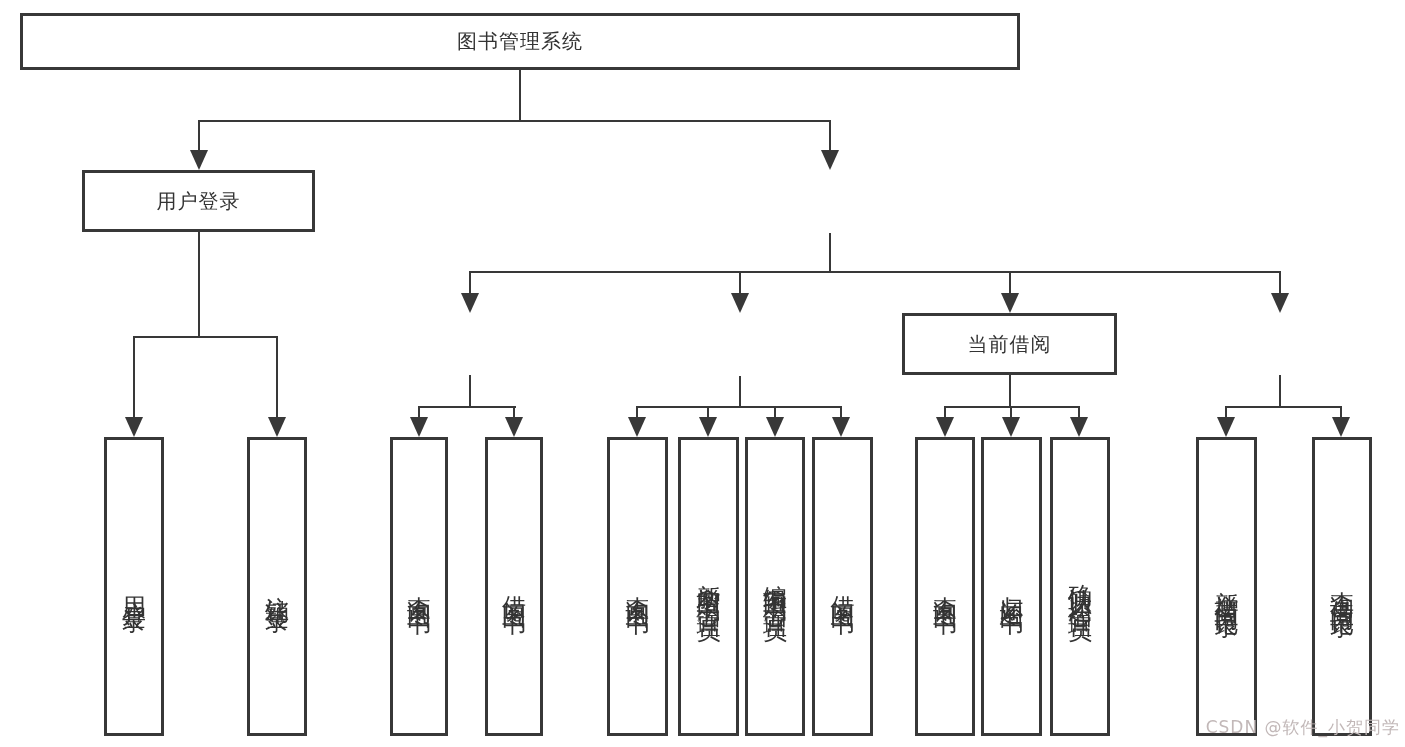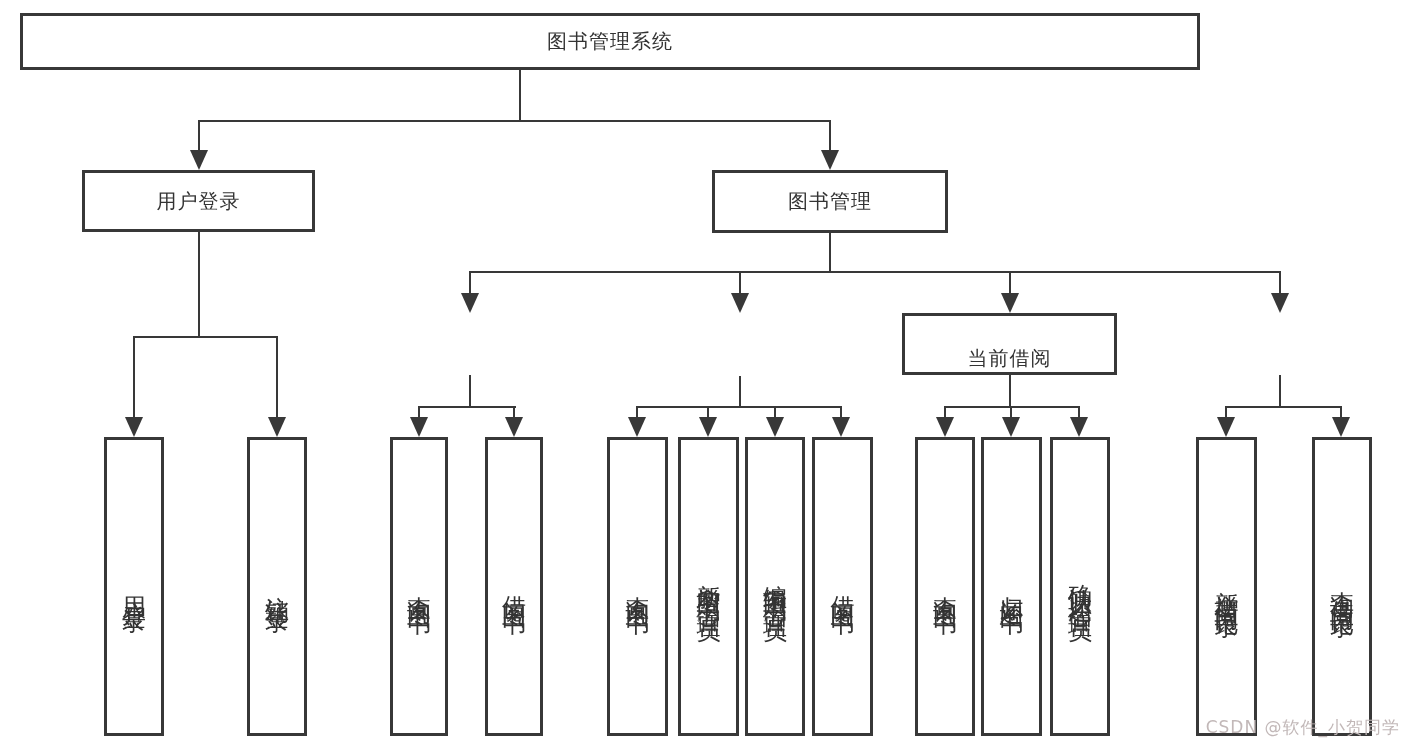--- a/index.html
+++ b/index.html
@@ -73,57 +73,54 @@
     color:var(--watermark);
     letter-spacing:1px;
     pointer-events:none;
   }
 </style>
 </head>
 <body>
 
 <div id="stage">
 
-  <div class="hbox" style="left:20px;top:13px;width:1180px;height:57px;">
+  <div class="hbox" style="left:20px;top:13px;width:1000px;height:57px;">
     <span>图书管理系统</span>
   </div>
 
   <div class="vline" style="left:519px;top:68px;height:54px;"></div>
   <div class="hline" style="left:198px;top:120px;width:633px;"></div>
   <div class="vline" style="left:198px;top:120px;height:34px;"></div>
   <div class="arrow" style="left:190px;top:150px;"></div>
   <div class="vline" style="left:829px;top:120px;height:34px;"></div>
   <div class="arrow" style="left:821px;top:150px;"></div>
 
   <div class="hbox" style="left:82px;top:170px;width:233px;height:62px;">
     <span>用户登录</span>
-  </div>
-  <div class="hbox" style="left:712px;top:170px;width:236px;height:63px;">
-    <span>图书管理</span>
   </div>
 
   <div class="vline" style="left:198px;top:232px;height:106px;"></div>
   <div class="hline" style="left:133px;top:336px;width:145px;"></div>
   <div class="vline" style="left:133px;top:336px;height:84px;"></div>
   <div class="arrow" style="left:125px;top:417px;"></div>
   <div class="vline" style="left:276px;top:336px;height:84px;"></div>
   <div class="arrow" style="left:268px;top:417px;"></div>
 
   <div class="vline" style="left:829px;top:233px;height:40px;"></div>
   <div class="hline" style="left:470px;top:271px;width:811px;"></div>
   <div class="vline" style="left:469px;top:271px;height:25px;"></div>
   <div class="arrow" style="left:461px;top:293px;"></div>
   <div class="vline" style="left:739px;top:271px;height:25px;"></div>
   <div class="arrow" style="left:731px;top:293px;"></div>
   <div class="vline" style="left:1009px;top:271px;height:25px;"></div>
   <div class="arrow" style="left:1001px;top:293px;"></div>
   <div class="vline" style="left:1279px;top:271px;height:25px;"></div>
   <div class="arrow" style="left:1271px;top:293px;"></div>
 
-  <div class="hbox" style="left:902px;top:313px;width:215px;height:62px;align-items:flex-end;">
+  <div class="hbox" style="left:902px;top:313px;width:215px;height:62px;">
     <span>当前借阅</span>
   </div>
 
   <div class="vline" style="left:469px;top:375px;height:33px;"></div>
   <div class="hline" style="left:418px;top:406px;width:98px;"></div>
   <div class="vline" style="left:418px;top:406px;height:13px;"></div>
   <div class="arrow" style="left:410px;top:417px;"></div>
   <div class="vline" style="left:513px;top:406px;height:13px;"></div>
   <div class="arrow" style="left:505px;top:417px;"></div>
 

